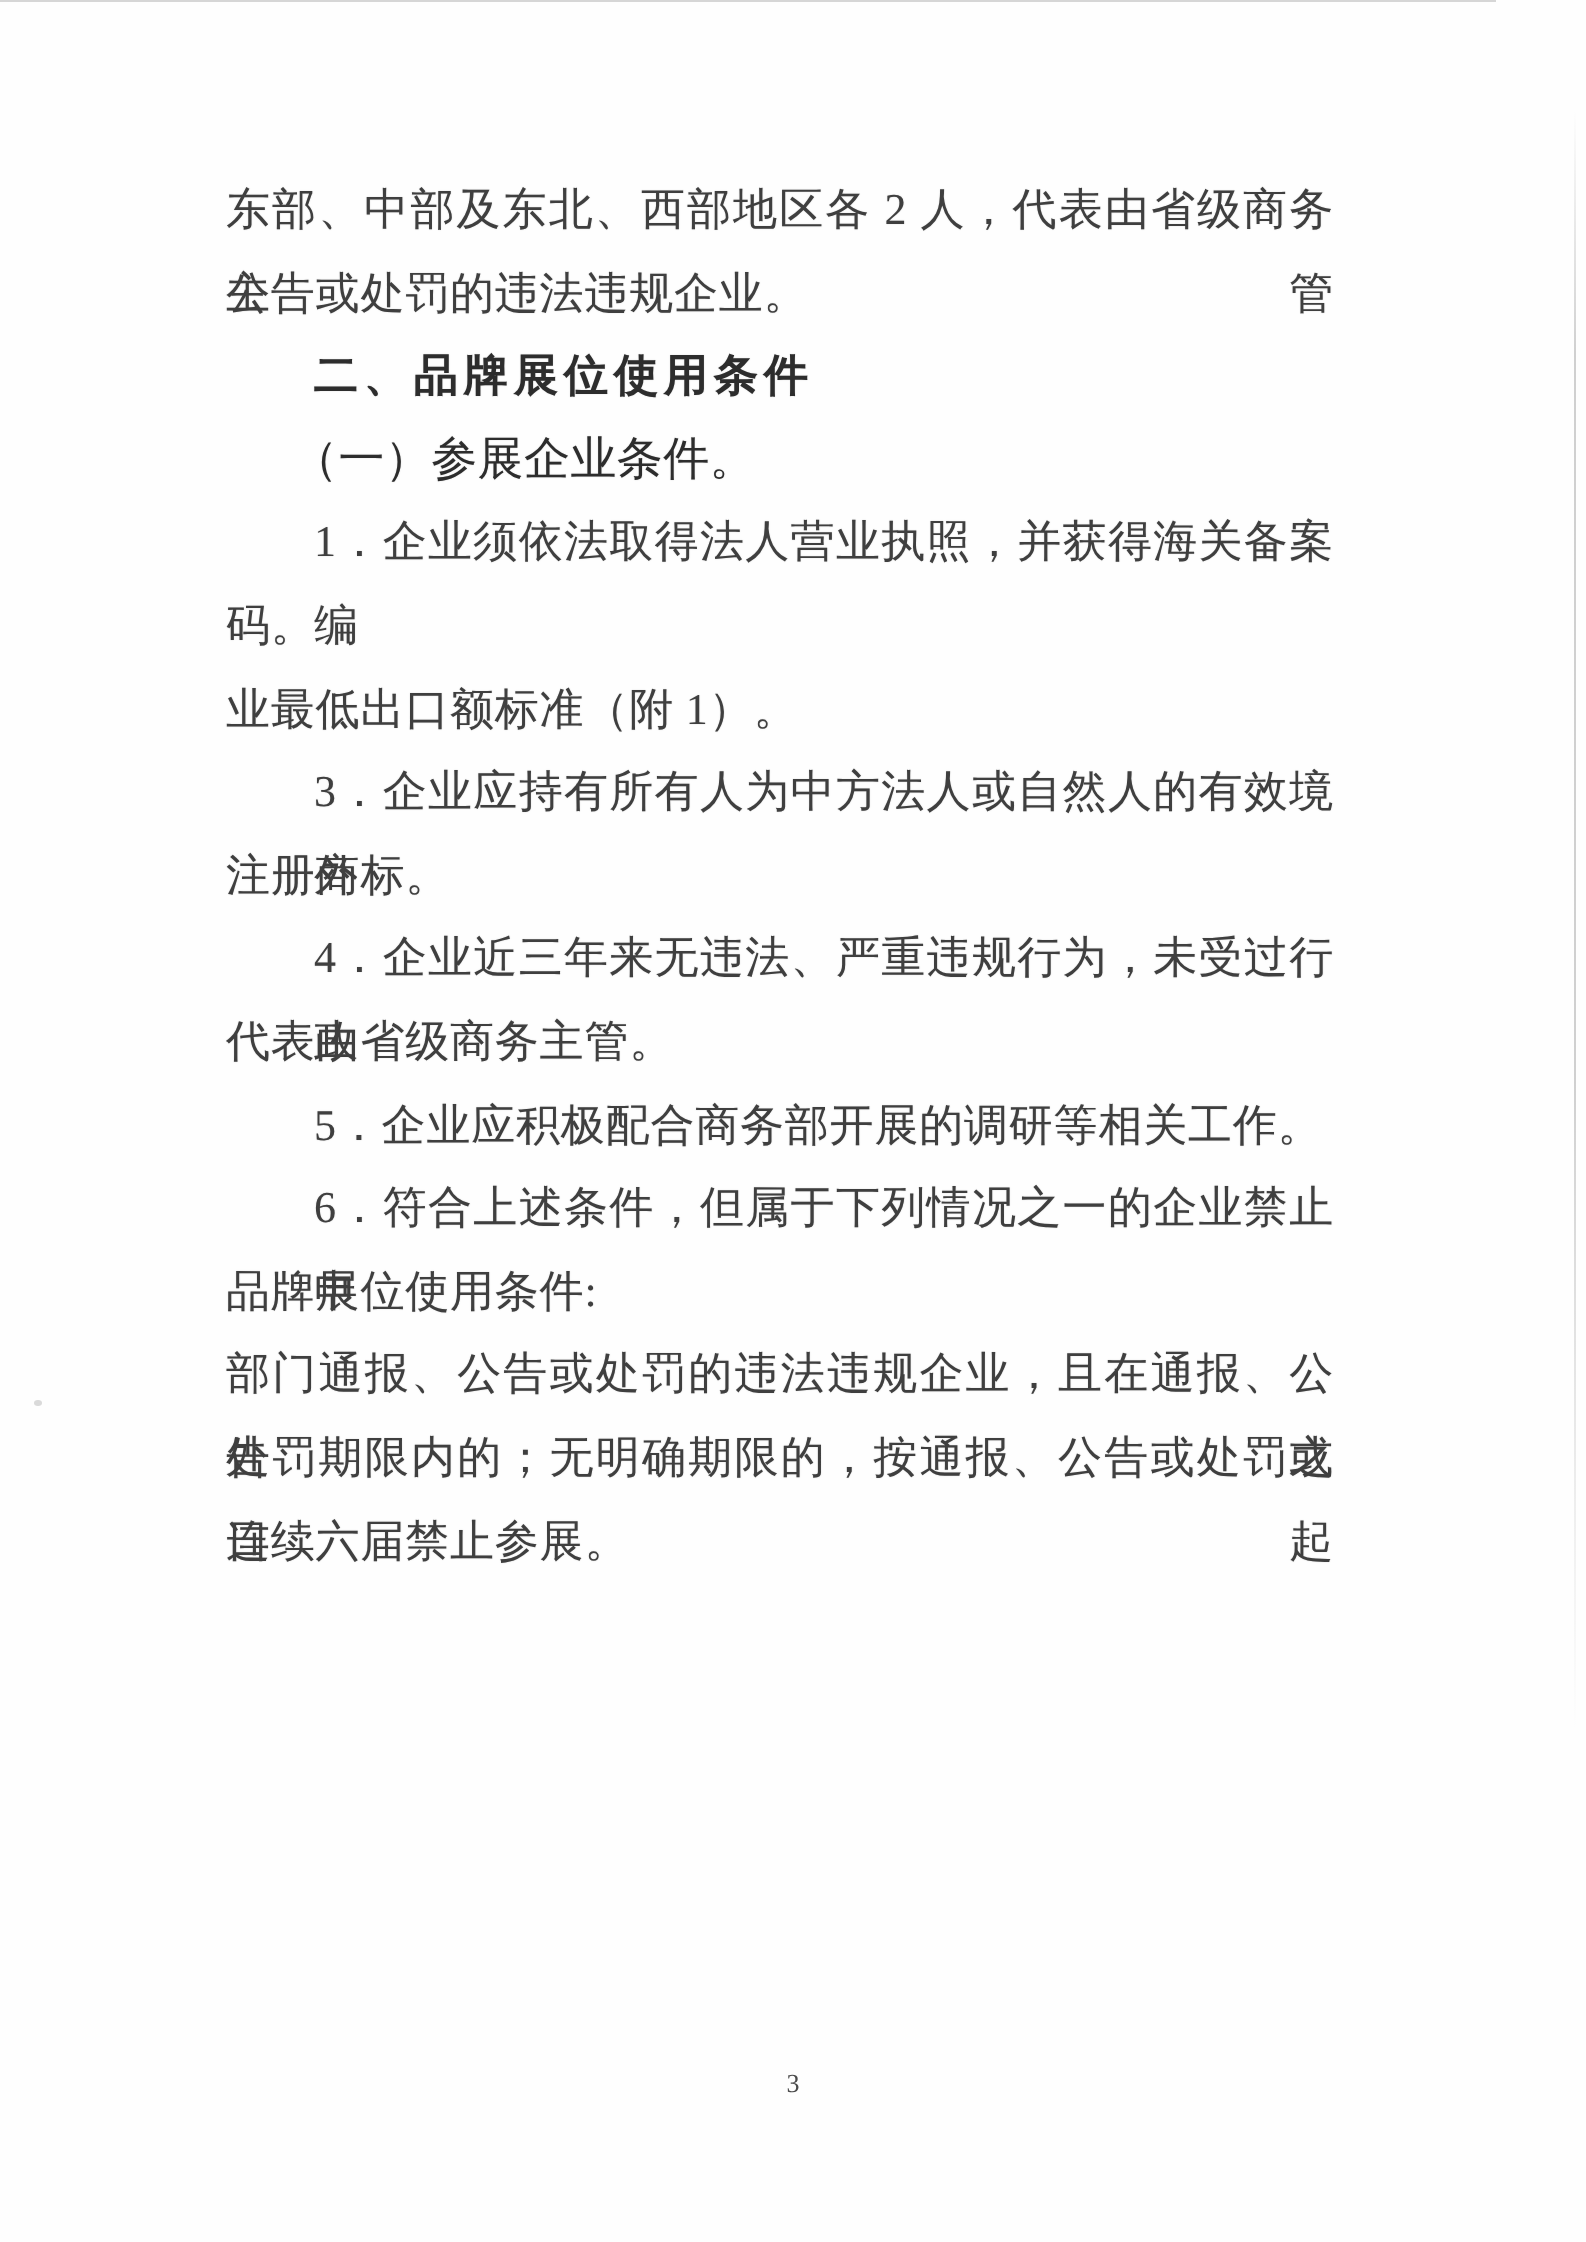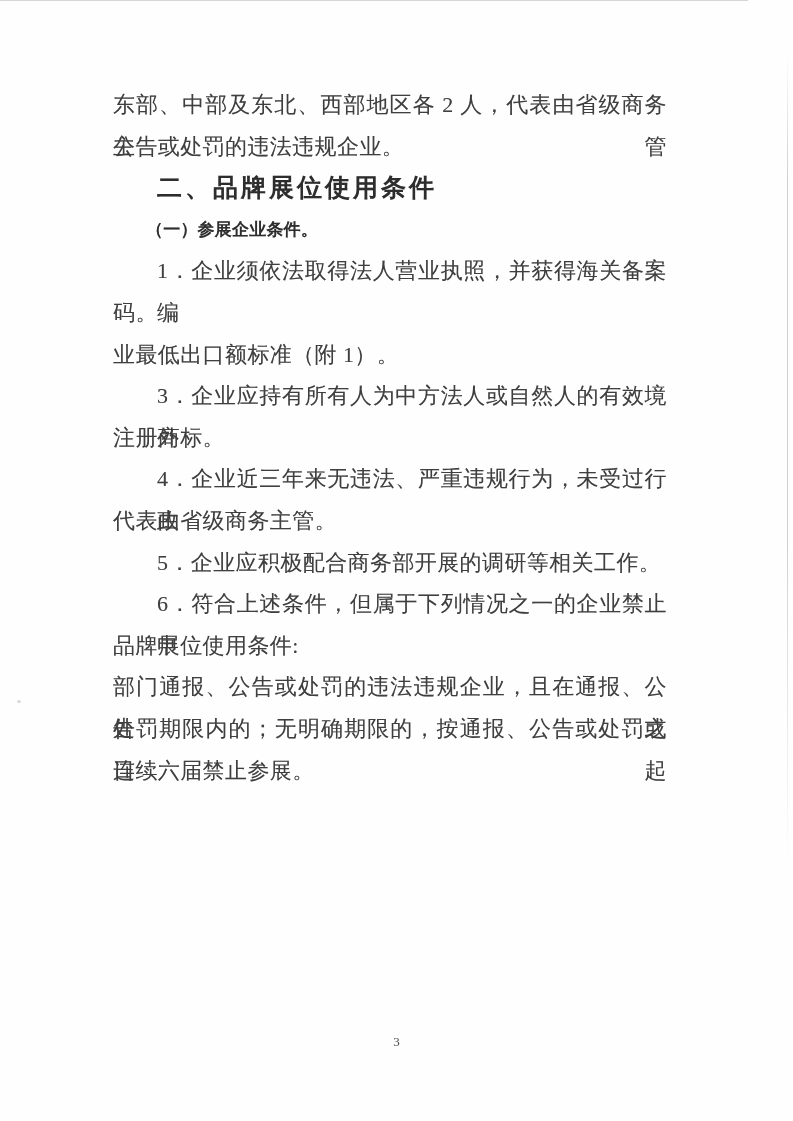--- a/index.html
+++ b/index.html
@@ -37,27 +37,27 @@
   .line.fill {
     white-space: normal;
     text-align: justify;
     text-align-last: justify;
   }
   .line.indent-2  { padding-left: 44px; }
   .line.indent-15 { padding-left: 33px; }
   .line.heading-hei {
     font-family: "Liberation Sans", "DejaVu Sans", sans-serif;
     font-weight: 700;
-    font-size: 25px;
+    font-size: 22px;
     letter-spacing: 3px;
     color: var(--heading);
   }
   .line.heading-kai {
-    font-weight: 700;
-    font-size: 17px;
+    font-weight: 400;
+    font-size: 23px;
     letter-spacing: 0.2px;
     color: var(--heading);
   }
   .page-footer {
     position: absolute;
     top: 1034px;
     left: 0;
     width: 100%;
     text-align: center;
     font-size: 13px;

